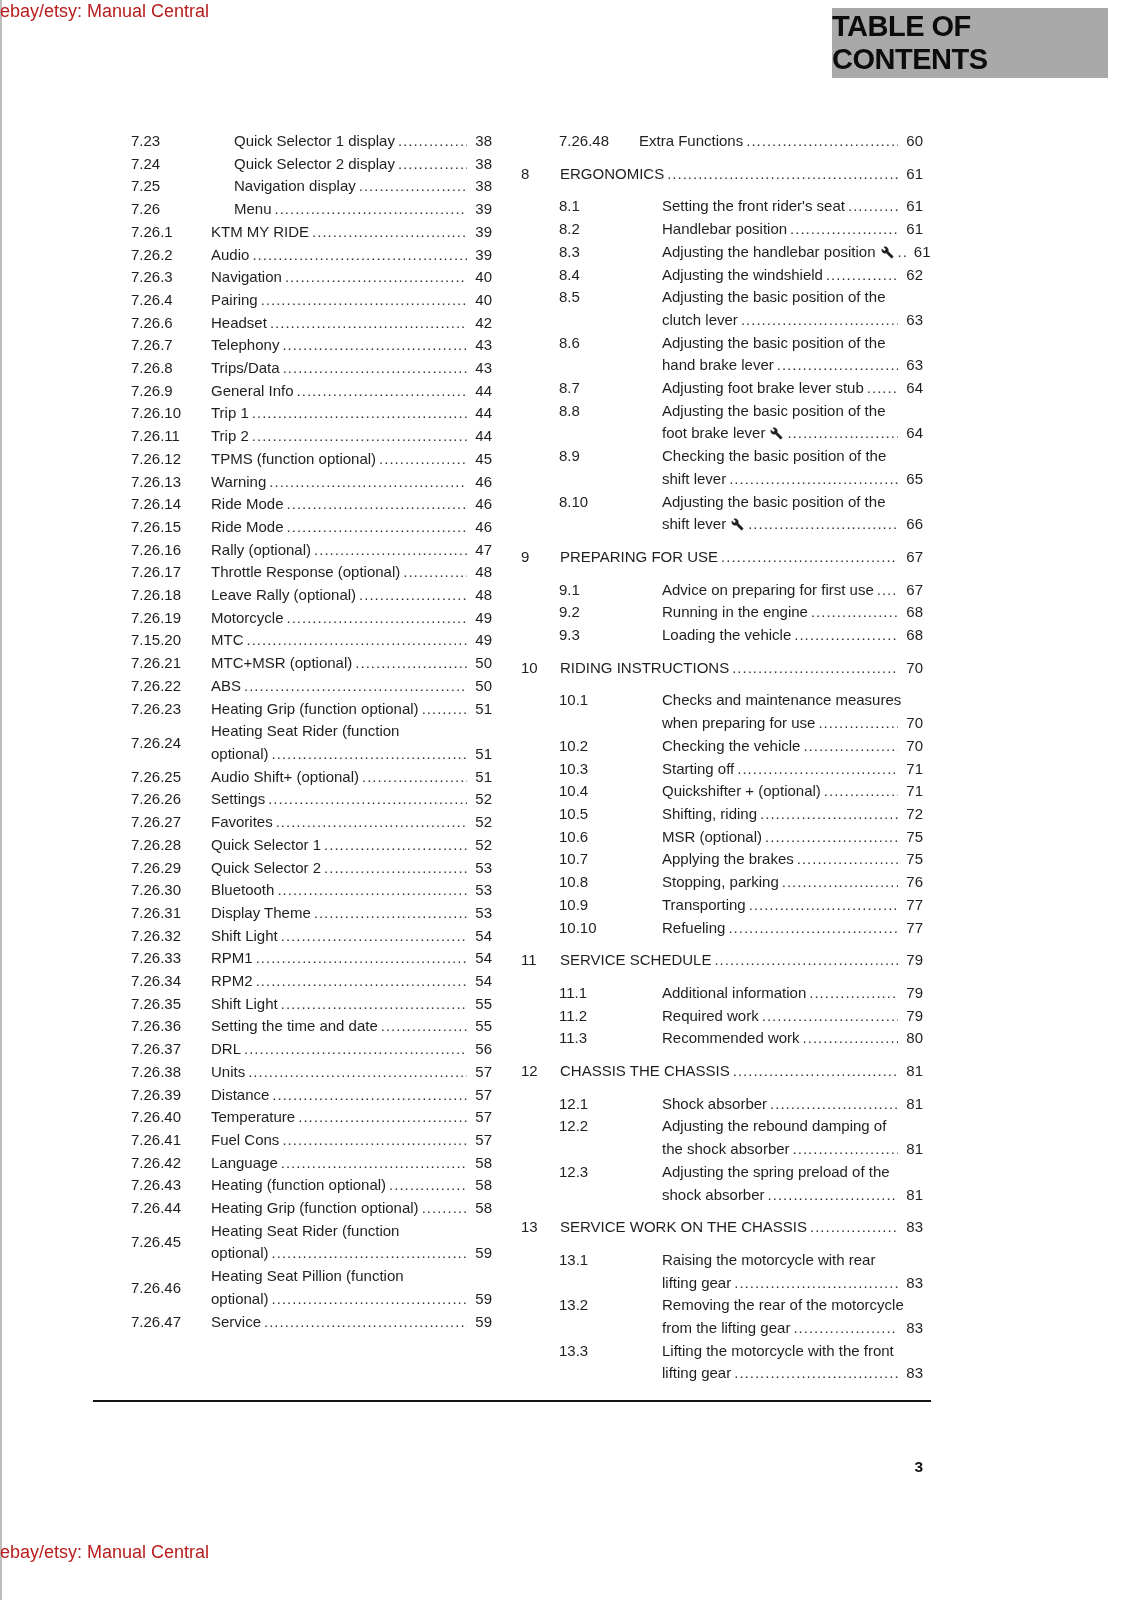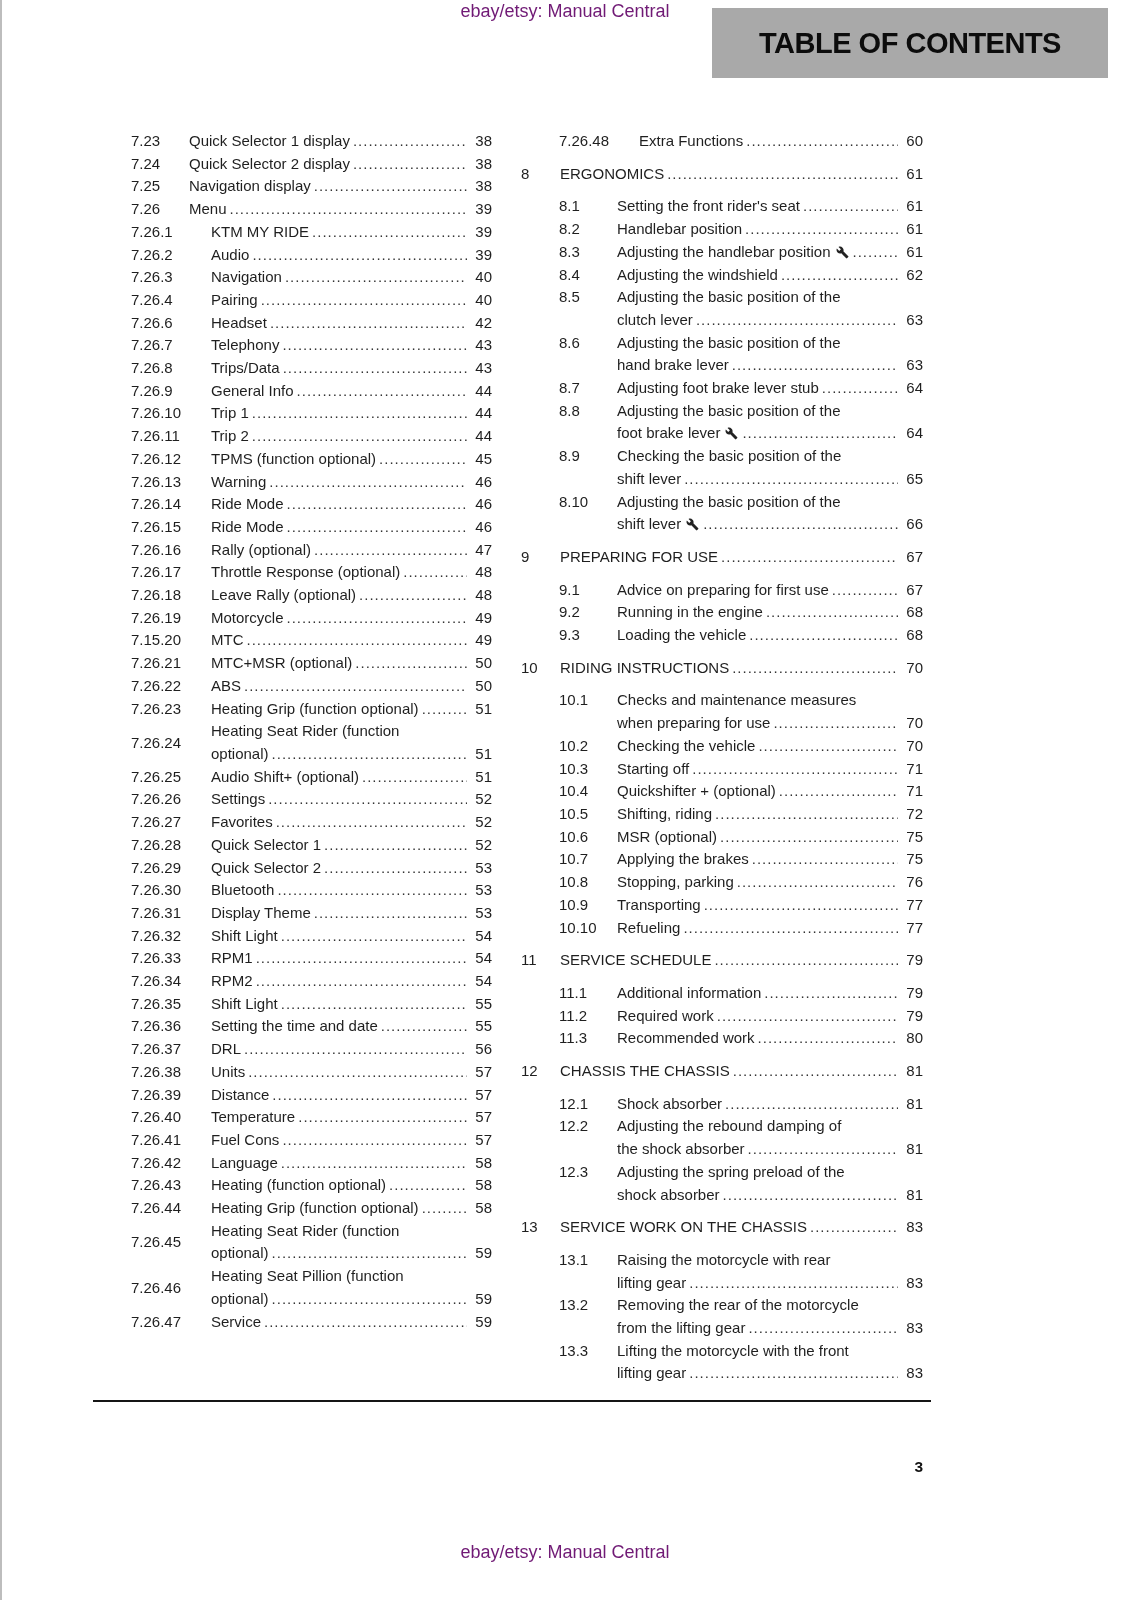--- a/index.html
+++ b/index.html
@@ -2,37 +2,37 @@
 <html style="--banner-bg: #a9a9a9;"><head>
 <meta charset="utf-8">
 <style>
   * { margin:0; padding:0; box-sizing:border-box; }
   html,body { background:#ffffff; }
   .page {
     position:relative; width:1130px; height:1600px; background:#fff;
     font-family:"Liberation Sans", sans-serif; color:#1f1f1f; overflow:hidden;
   }
   .scan-edge { position:absolute; left:0; top:0; width:2px; height:100%; background:#bdbdbd; }
-  .wm { position:absolute; left:0; width:100%; text-align:center; font-size:18px; color:#701a75; }
+  .wm { position:absolute; left:0; width:100%; font-size:18px; color:#b91c1c; }
   .wm.top { top:1px; }
   .wm.bottom { top:1542px; }
   .banner {
-    position:absolute; top:8px; right:22px; width:396px; height:70px;
+    position:absolute; top:8px; right:22px; width:276px; height:70px;
     background:var(--banner-bg, #a9a9a9);
     display:flex; align-items:center; justify-content:center;
     font-size:29px; font-weight:bold; color:#0c0c0c; letter-spacing:-0.5px;
   }
   .content { position:absolute; top:130px; left:93px; width:831px; display:flex; }
   .col { display:flex; flex-direction:column; }
   .col-left  { width:399px; margin-right:29px; }
   .col-right { width:402px; }
   .toc-entry { display:flex; font-size:15px; line-height:22.7px; }
   .toc-entry .num { flex:none; }
   .lvl0 .num { width:39px; }
-  .lvl1 { padding-left:38px; } .lvl1 .num { width:58px; }
+  .lvl1 { padding-left:38px;gap:45px; } .lvl1 .num { width:58px; }
   .lvl2 { padding-left:38px;align-items:center; } .lvl2 .num { width:80px; }
   .chapter { margin-top:10px; margin-bottom:10px; }
   .body { flex:1 1 auto; min-width:0; }
   .line { white-space:nowrap; }
   .line.last { display:flex; align-items:baseline; }
   .txt { flex:none; white-space:nowrap; }
   .leader { flex:1 1 auto; overflow:hidden; white-space:nowrap; margin:0 3px; min-width:8px; color:#333; }
   .leader::after {
     content:"................................................................................................................................................................";
     letter-spacing:1px;

